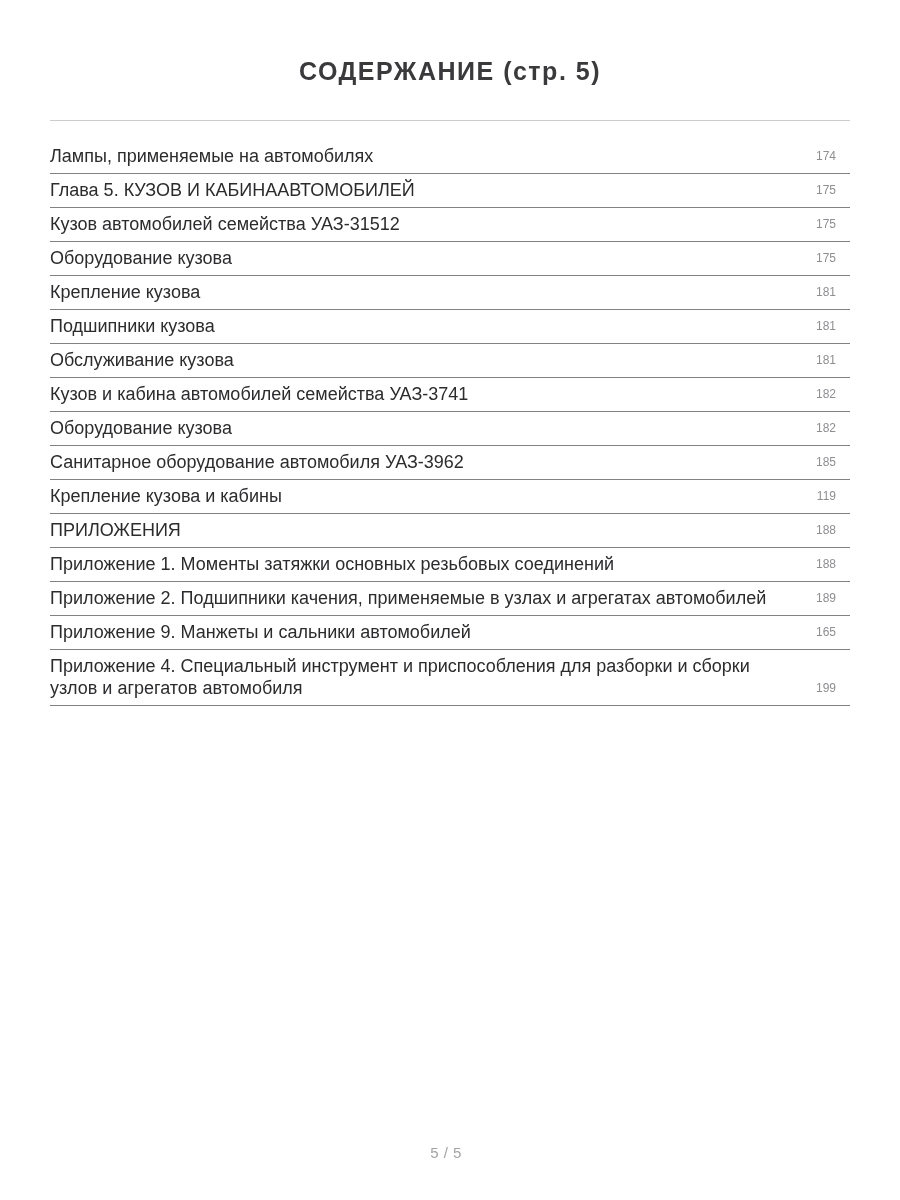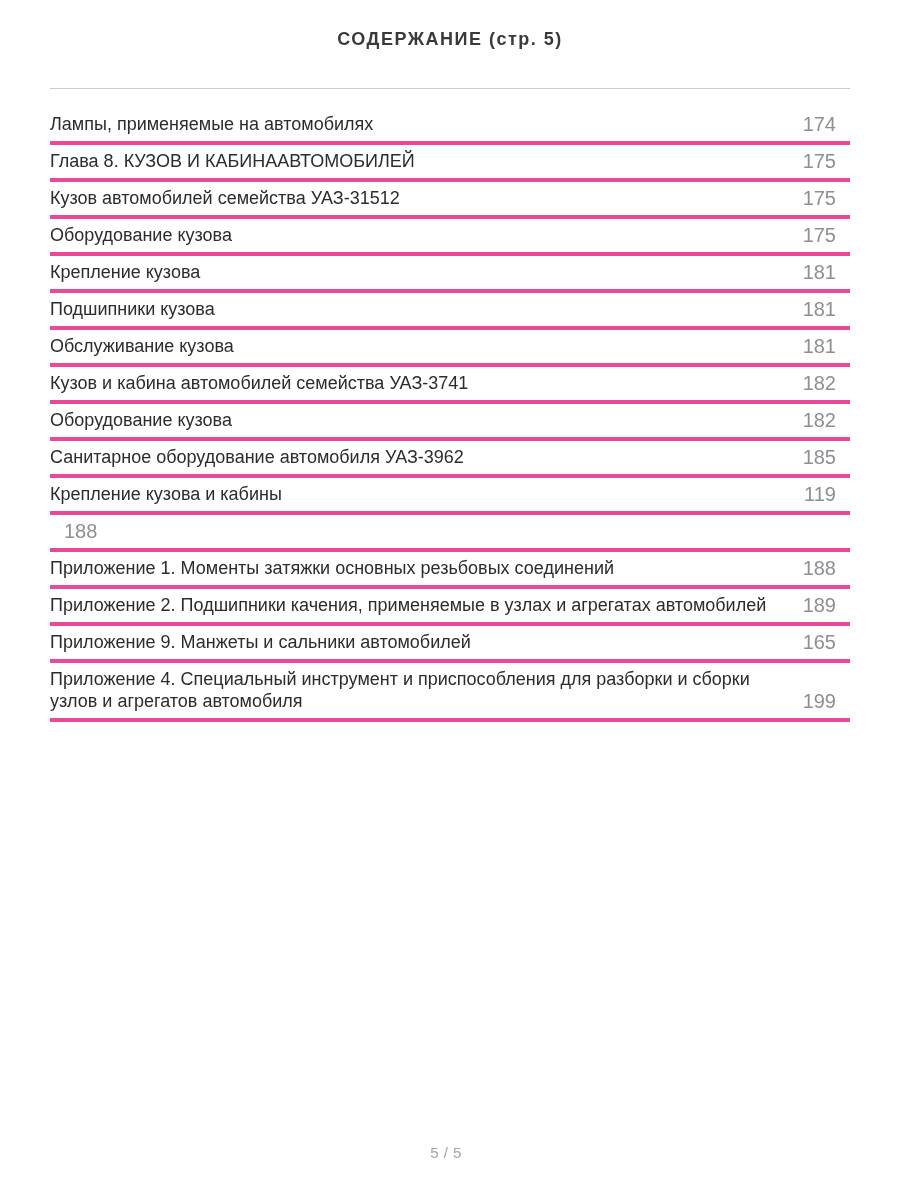--- a/index.html
+++ b/index.html
@@ -6,54 +6,54 @@
   html, body { margin: 0; padding: 0; }
   body {
     width: 900px;
     height: 1200px;
     background: #ffffff;
     font-family: "Liberation Sans", sans-serif;
     position: relative;
     overflow: hidden;
   }
   .page-title {
-    margin: 24px 50px 0;
+    margin: 56px 50px 0;
     text-align: center;
-    font-size: 18px;
+    font-size: 25px;
     line-height: 30px;
     font-weight: 700;
     letter-spacing: 1.5px;
     color: #3a3a3c;
   }
   .header-divider {
     height: 1px;
     background: #cccccd;
     margin: 34px 50px 0;
   }
   .toc {
     margin: 19px 50px 0;
   }
   .toc-row {
     display: flex;
     align-items: flex-end;
     padding: 5px 0 6px;
-    border-bottom: 4px solid #ec4899;
+    border-bottom: 1px solid #ec4899;
     cursor: pointer;
   }
   .toc-label {
     flex: 1 1 auto;
     font-size: 18px;
     line-height: 22px;
     color: #2c2c2e;
   }
   .toc-page {
     flex: 0 0 auto;
     margin-left: 14px;
     padding-right: 14px;
-    font-size: 20px;
+    font-size: 12px;
     line-height: 22px;
     color: #8e8e93;
     text-align: right;
   }
   .footer {
     position: absolute;
     left: 0;
     right: 8px;
     bottom: 38px;
     text-align: center;
@@ -71,21 +71,21 @@
 <div class="header-divider"></div>
 
 <div class="toc">
 
     <div class="toc-row">
       <span class="toc-label">Лампы, применяемые на автомобилях</span>
       <span class="toc-page">174</span>
     </div>
 
     <div class="toc-row">
-      <span class="toc-label">Глава 8. КУЗОВ И КАБИНААВТОМОБИЛЕЙ</span>
+      <span class="toc-label">Глава 5. КУЗОВ И КАБИНААВТОМОБИЛЕЙ</span>
       <span class="toc-page">175</span>
     </div>
 
     <div class="toc-row">
       <span class="toc-label">Кузов автомобилей семейства УАЗ-31512</span>
       <span class="toc-page">175</span>
     </div>
 
     <div class="toc-row">
       <span class="toc-label">Оборудование кузова</span>
@@ -122,20 +122,21 @@
       <span class="toc-page">185</span>
     </div>
 
     <div class="toc-row">
       <span class="toc-label">Крепление кузова и кабины</span>
       <span class="toc-page">119</span>
     </div>
 
 
     <div class="toc-row">
+      <span class="toc-label">ПРИЛОЖЕНИЯ</span>
       <span class="toc-page">188</span>
     </div>
 
     <div class="toc-row">
       <span class="toc-label">Приложение 1. Моменты затяжки основных резьбовых соединений</span>
       <span class="toc-page">188</span>
     </div>
 
     <div class="toc-row">
       <span class="toc-label">Приложение 2. Подшипники качения, применяемые в узлах и агрегатах автомобилей</span>

